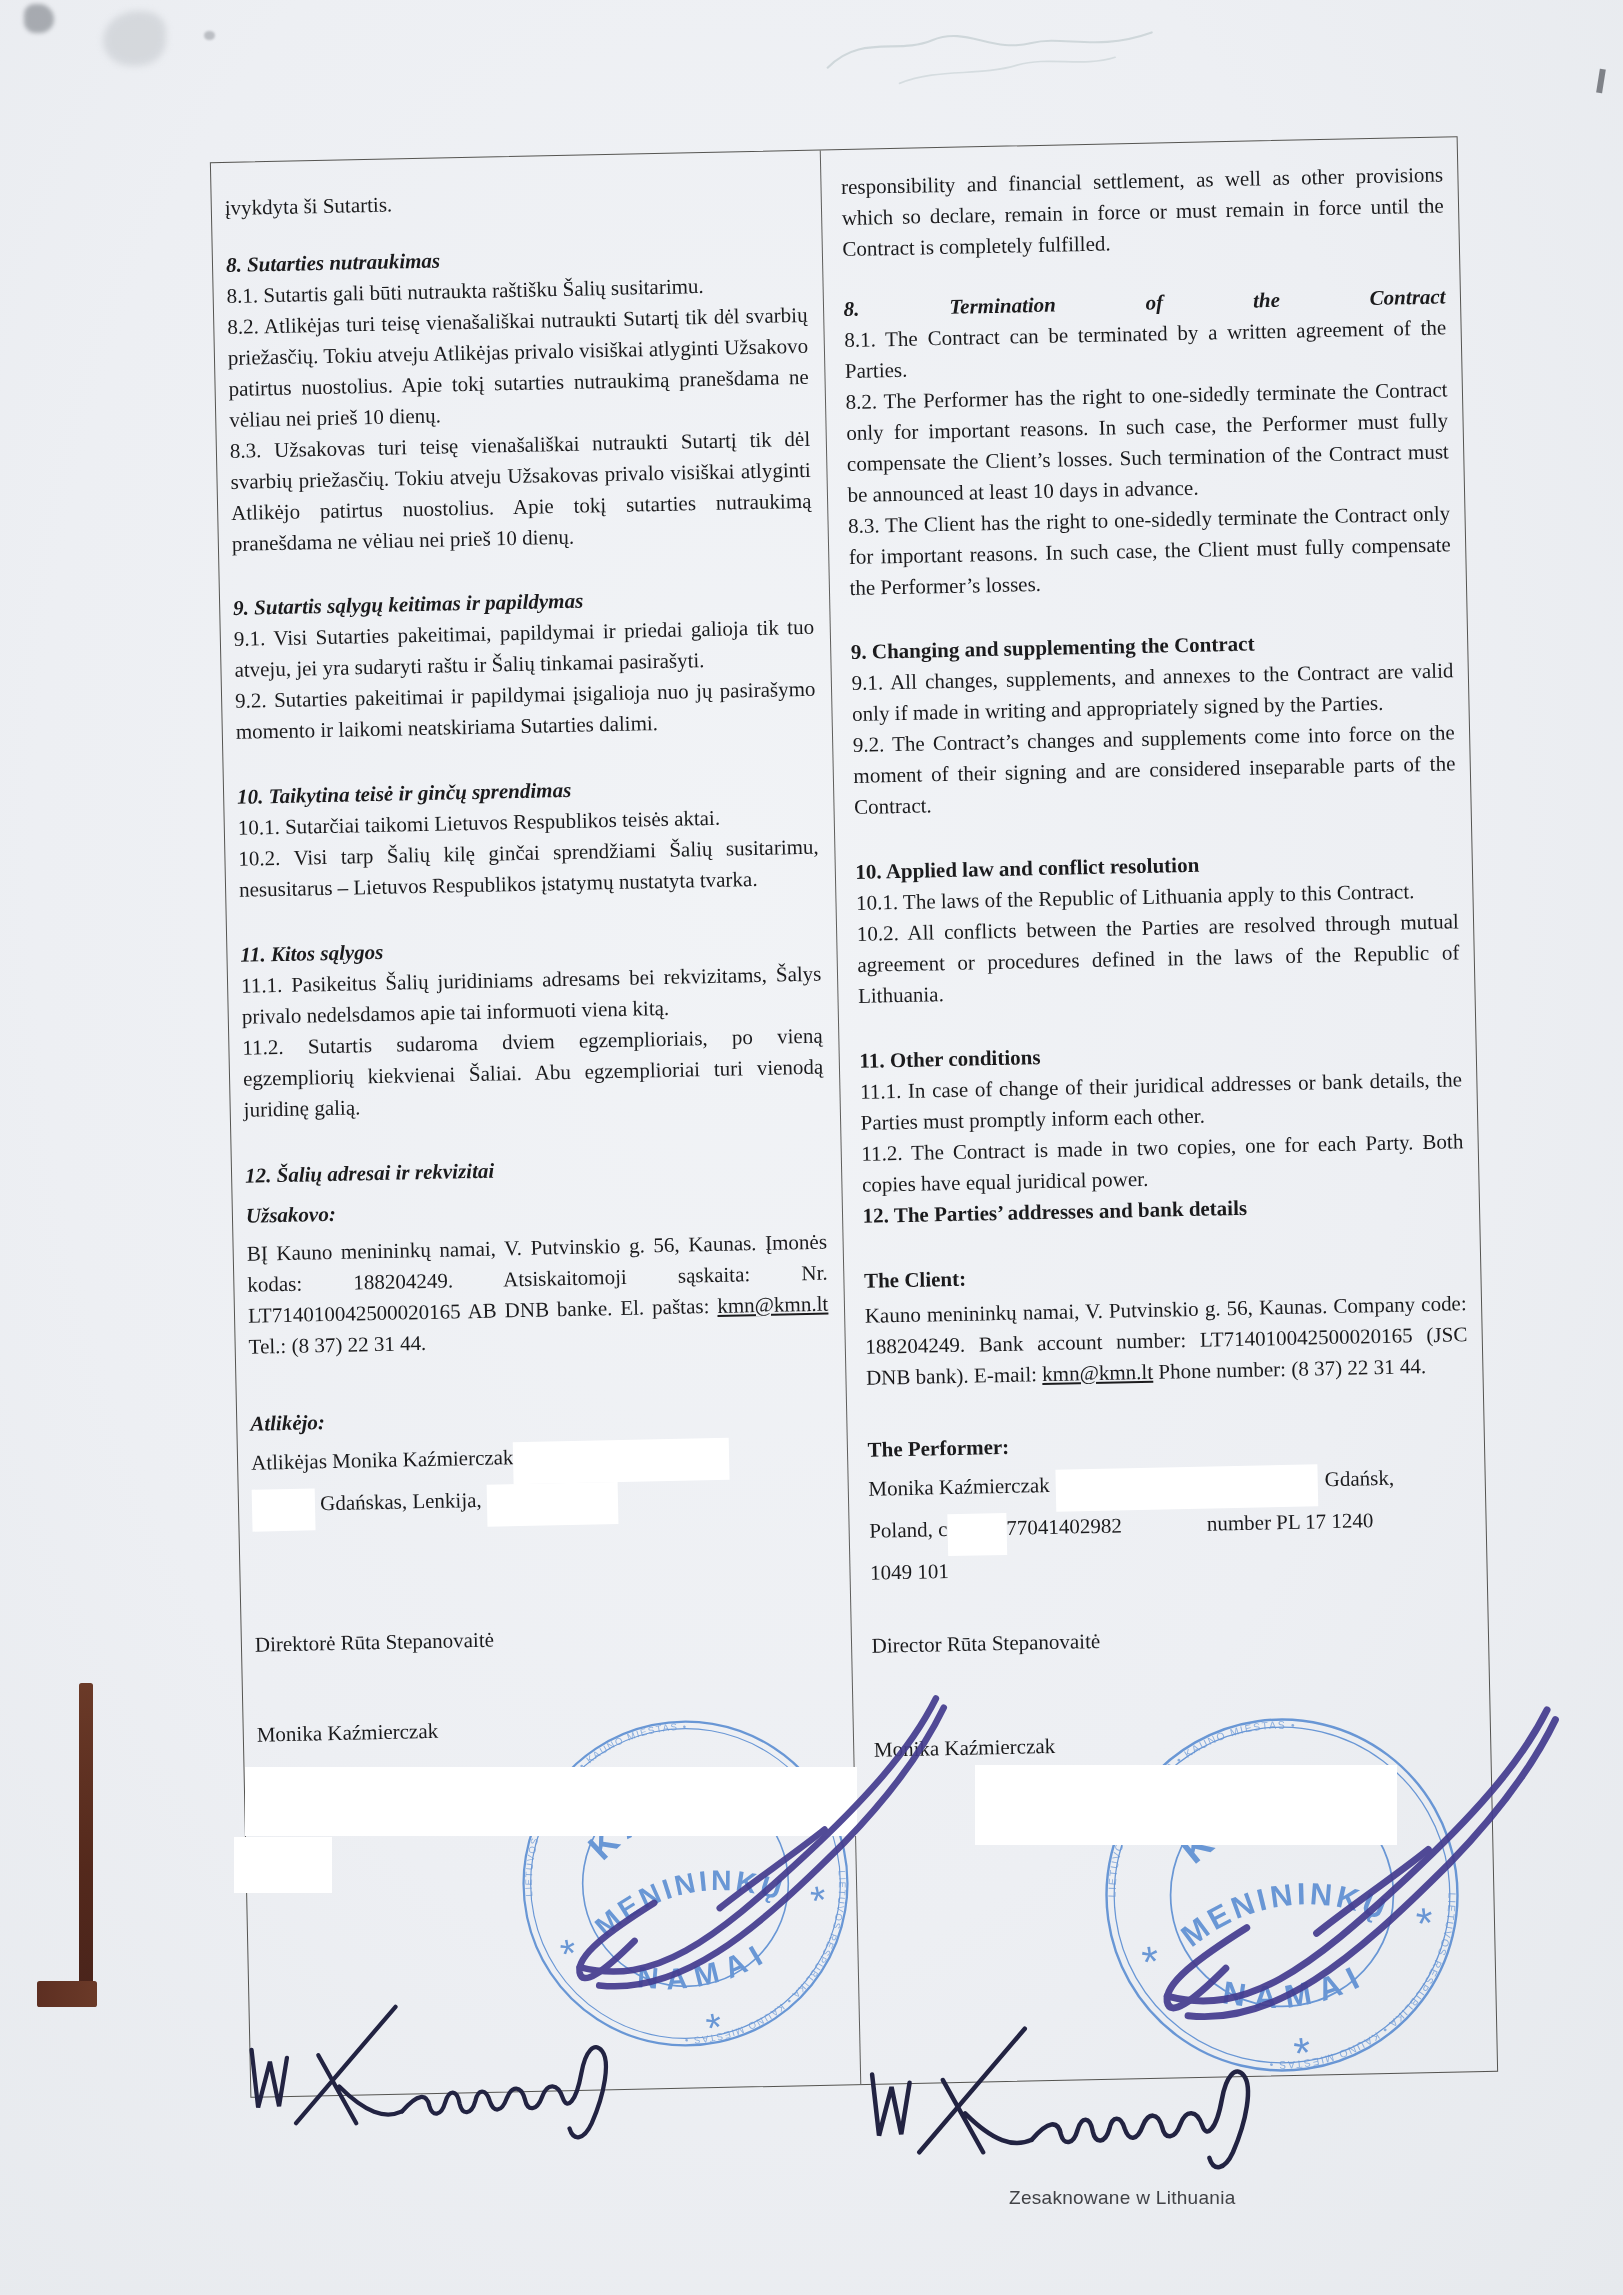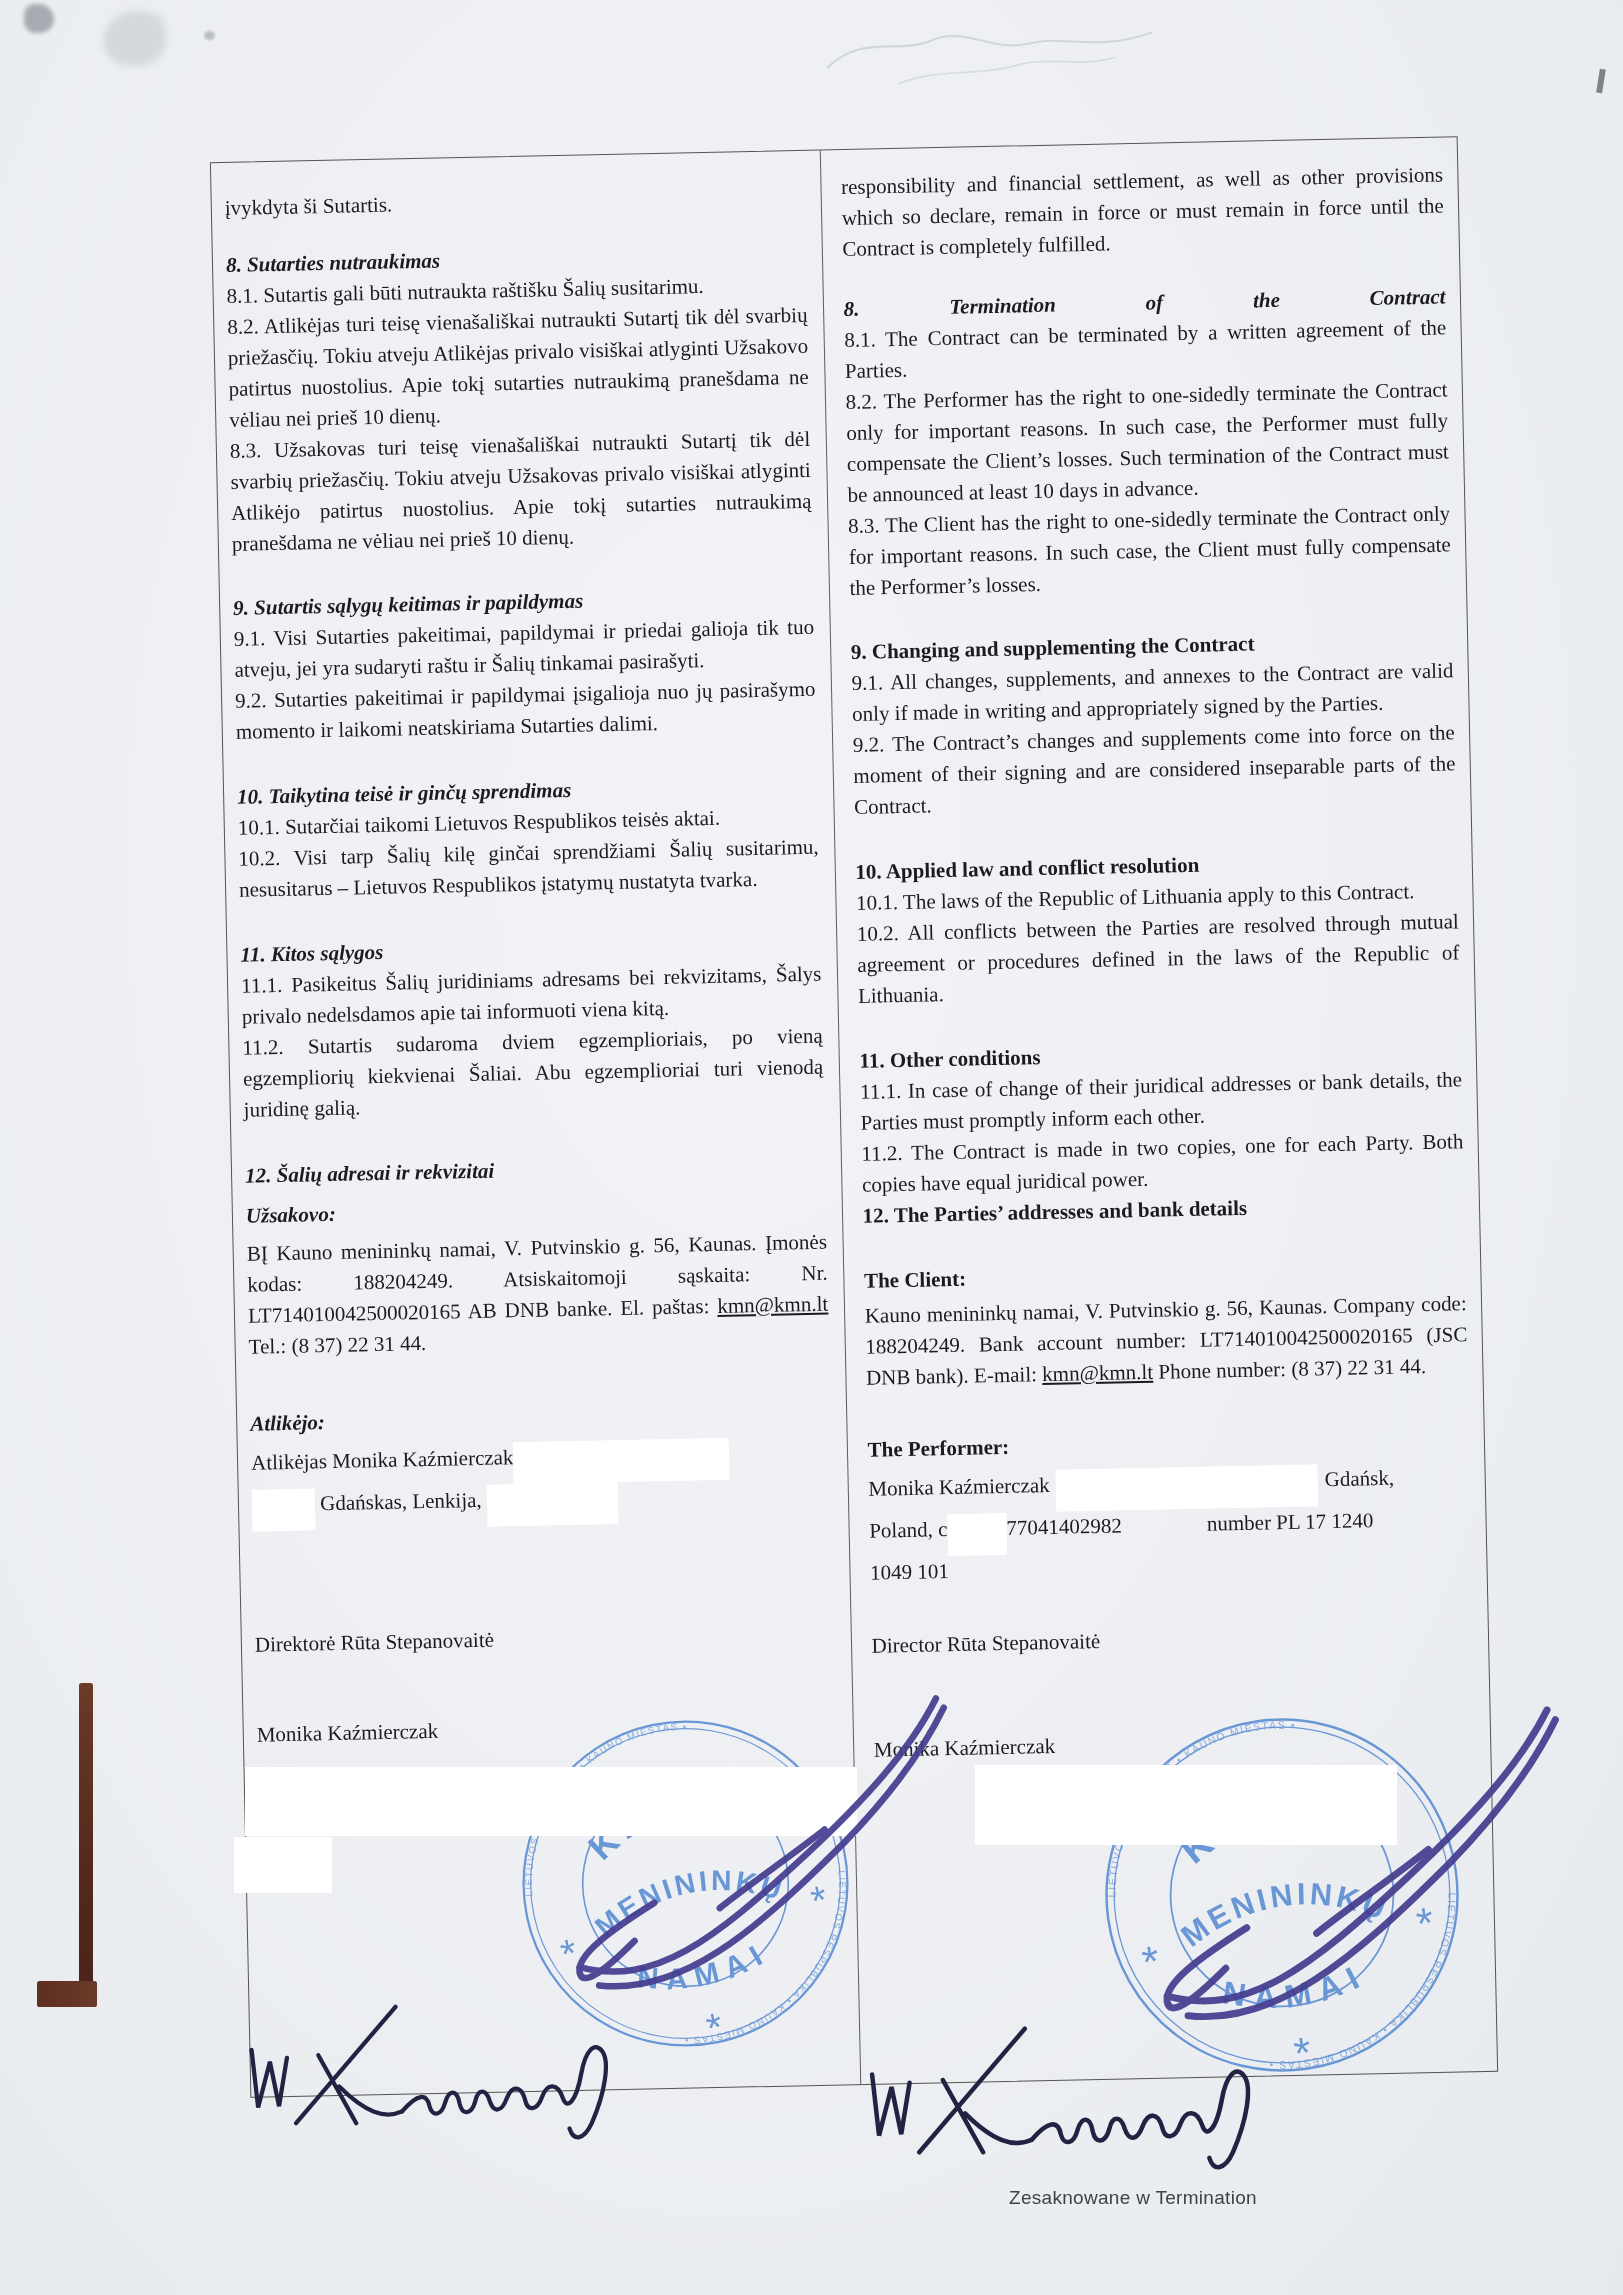--- a/index.html
+++ b/index.html
@@ -261,16 +261,16 @@
 
   <svg class="sig" style="left:861px;top:2016px" width="458" height="167" viewBox="0 0 660 240">
     <g fill="none" stroke="#222342" stroke-width="6.5" stroke-linecap="round">
       <path d="M16,84 L26,172 L44,102 L58,170 L70,96"></path>
       <path d="M236,18 L84,196"></path>
       <path d="M118,92 L176,196 M150,140 C190,180 220,190 246,178"></path>
       <path d="M246,178 C270,150 284,150 288,170 C292,186 306,186 312,164 C318,144 330,144 334,166 C338,184 352,184 358,162 C362,144 374,142 380,162 C386,180 398,180 406,158 C414,138 428,138 434,160 C438,178 452,178 460,156 C468,134 484,134 492,158 C498,176 512,164 520,120 C526,86 540,70 552,86 C564,102 556,150 536,196 C524,222 508,224 502,204"></path>
     </g>
   </svg>
 
-  <div class="footer-mark">Zesaknowane w Termination</div>
+  <div class="footer-mark">Zesaknowane w Lithuania</div>
 
 </div>
 
 
 </body></html>

